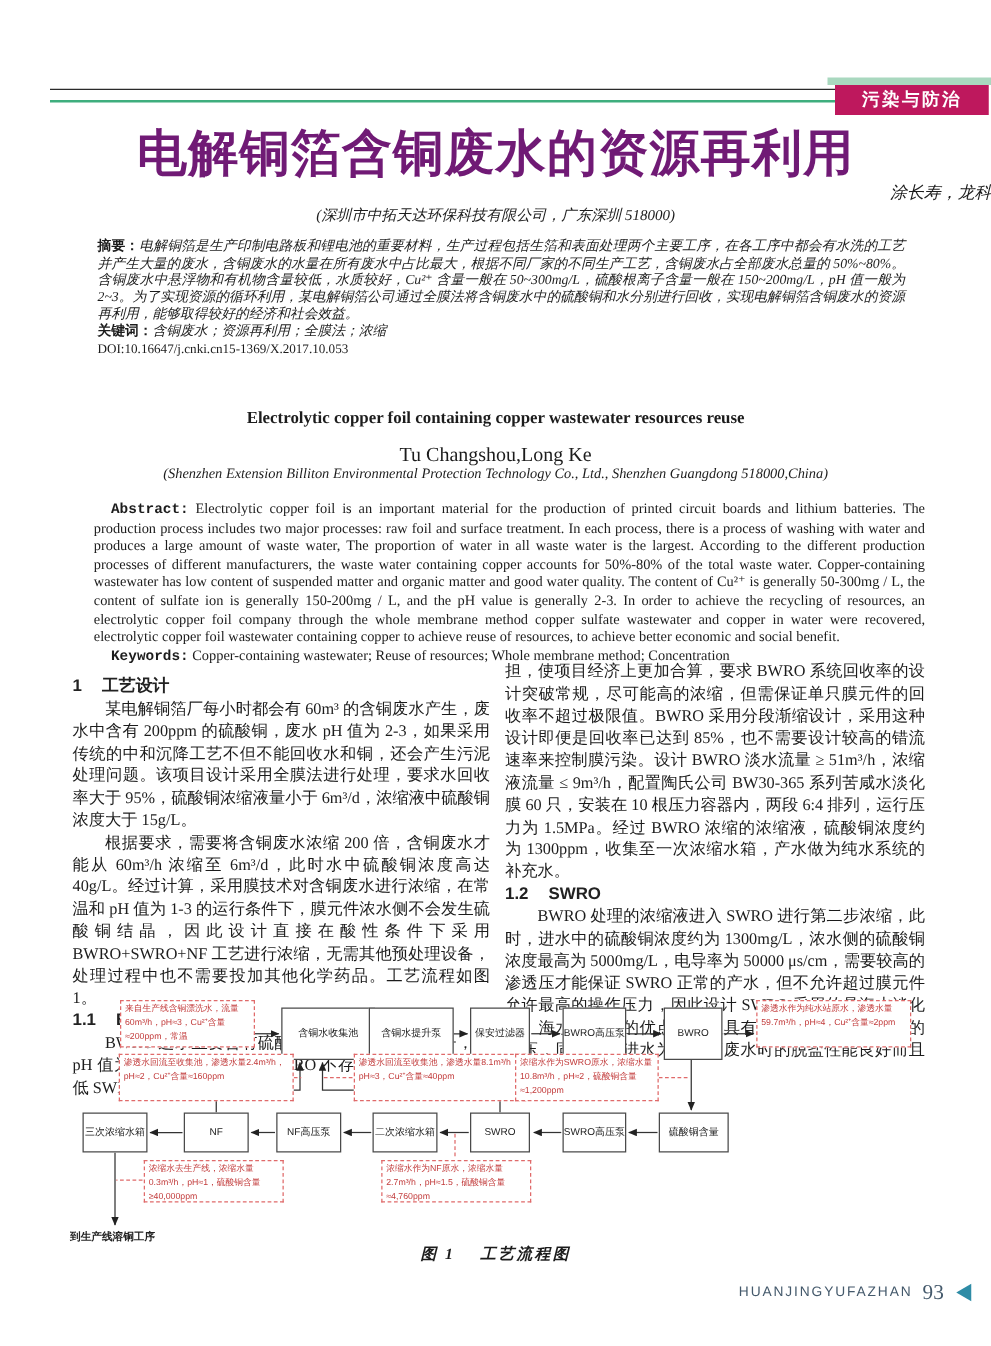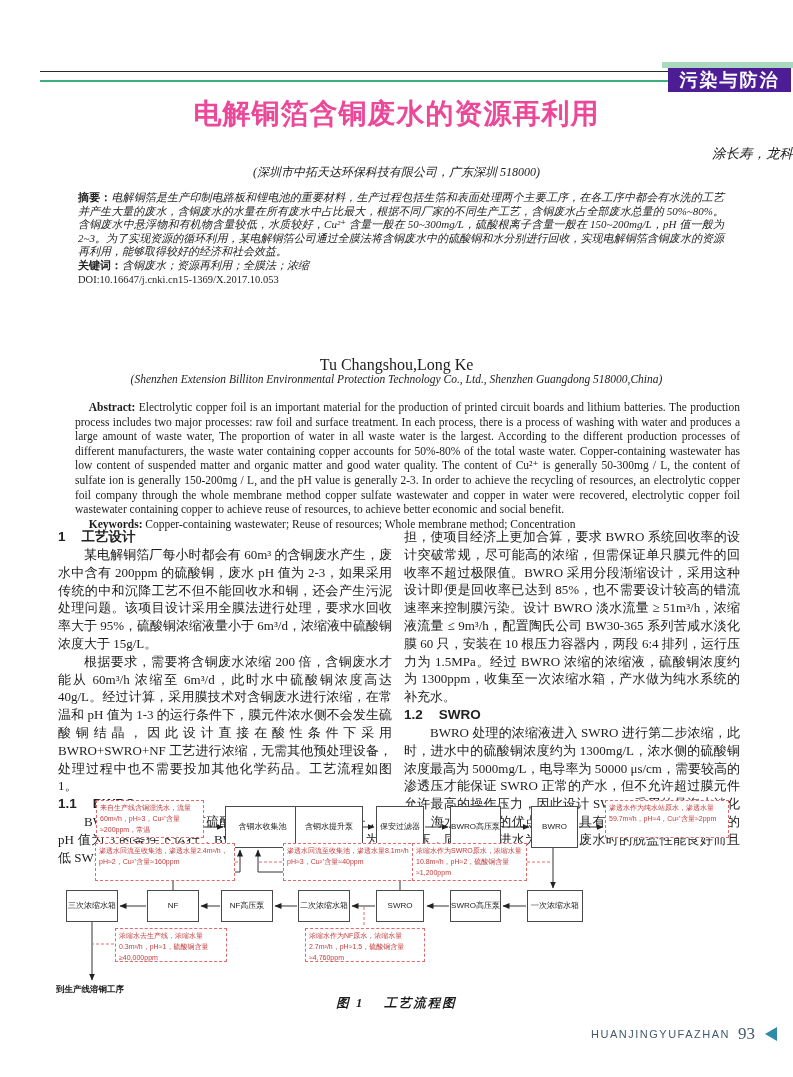--- a/index.html
+++ b/index.html
@@ -9,28 +9,28 @@
     background: #ffffff; overflow: hidden;
     font-family: "Liberation Serif", "DejaVu Serif", serif;
     color: #1c1c1c;
   }
   
   .rule-dark  { position:absolute; left:40px; top:71px; width:628px; height:1px; background:#2a2a2a; }
   .rule-green { position:absolute; left:40px; top:80px; width:628px; height:2px; background:#3fae7e; }
   .badge-strip{ position:absolute; left:662px; top:62px; width:131px; height:6px; background:#a9d8bf; }
   .badge {
     position:absolute; left:668px; top:68px; width:123px; height:24px;
-    background:#4c1d95; color:#fff; font-family:"Liberation Sans",sans-serif;
-    font-weight:bold; font-size:18px; letter-spacing:2px;
+    background:#be185d; color:#fff; font-family:"Liberation Sans",sans-serif;
+    font-weight:bold; font-size:14px; letter-spacing:2px;
     display:flex; align-items:center; justify-content:center;
   }
   
   .title { position:absolute; left:0; top:95px; width:100%; text-align:center;
     font-family:Liberation Sans, sans-serif; font-weight:bold;
-    font-size:28px; letter-spacing:1px; color:#ec4899; }
+    font-size:40px; letter-spacing:1px; color:#701a75; }
   .authors { position:absolute; left:0; top:145px; width:100%; text-align:right;
     font-size:13.5px; font-style:italic; }
   .affil { position:absolute; left:0; top:164px; width:100%; text-align:center;
     font-size:12px; font-style:italic; }
   
   .cnabs { position:absolute; left:78px; top:191px; width:646px;
     font-size:11px; line-height:13.6px; }
   .cnabs p { text-align:justify; }
   .lab { font-family:"Liberation Sans",sans-serif; font-weight:bold; font-style:normal; }
   .kaiv { font-style:italic; }
@@ -38,24 +38,24 @@
   .doi { font-size:10.5px; }
   
   .entitle { position:absolute; left:0; top:326px; width:100%; text-align:center;
     font-weight:bold; font-size:13.5px; }
   .enauthors { position:absolute; left:0; top:356px; width:100%; text-align:center; font-size:16px; }
   .enaffil { position:absolute; left:0; top:373px; width:100%; text-align:center;
     font-size:11.5px; font-style:italic; }
   .enabs { position:absolute; left:75px; top:400px; width:665px;
     font-size:11.5px; line-height:14.6px; }
   .enabs p { text-align:justify; text-indent:1.2em; }
-  .enabs b { font-family:Liberation Serif, serif; }
+  .enabs b { font-family:Liberation Mono, monospace; }
   
   .col { position:absolute; top:528px; font-size:13px; line-height:17.8px; }
-  .colL { left:58px;  width:334px; }
+  .colL { left:58px;  width:334px;margin-top:12px; }
   .colR { left:404px; width:336px; }
   .bp { text-align:justify; text-indent:2em; }
   .noind { text-indent:0; }
   .h2 { font-family:"Liberation Sans","DejaVu Sans",sans-serif; font-weight:bold;
     font-size:13.5px; line-height:18px; color:#222; }
   .h2 .hno { display:inline-block; margin-right:16px; }
   
   .figure { position:absolute; left:0; top:796px; width:793px; height:216px; }
   .figure svg { position:absolute; left:0; top:0; }
   .pbox {
@@ -93,20 +93,21 @@
   <h1 class="title">电解铜箔含铜废水的资源再利用</h1>
   <div class="authors">涂长寿，龙科</div>
   <div class="affil">(深圳市中拓天达环保科技有限公司，广东深圳 518000)</div>
 
   <div class="cnabs">
     <p><b class="lab">摘要：</b><span class="kaiv">电解铜箔是生产印制电路板和锂电池的重要材料，生产过程包括生箔和表面处理两个主要工序，在各工序中都会有水洗的工艺并产生大量的废水，含铜废水的水量在所有废水中占比最大，根据不同厂家的不同生产工艺，含铜废水占全部废水总量的 50%~80%。含铜废水中悬浮物和有机物含量较低，水质较好，Cu²⁺ 含量一般在 50~300mg/L，硫酸根离子含量一般在 150~200mg/L，pH 值一般为 2~3。为了实现资源的循环利用，某电解铜箔公司通过全膜法将含铜废水中的硫酸铜和水分别进行回收，实现电解铜箔含铜废水的资源再利用，能够取得较好的经济和社会效益。</span></p>
     <p><b class="lab">关键词：</b><span class="kaiv">含铜废水；资源再利用；全膜法；浓缩</span></p>
     <p class="doi">DOI:10.16647/j.cnki.cn15-1369/X.2017.10.053</p>
   </div>
 
+  <div class="entitle">Electrolytic copper foil containing copper wastewater resources reuse</div>
   <div class="enauthors">Tu Changshou,Long Ke</div>
   <div class="enaffil">(Shenzhen Extension Billiton Environmental Protection Technology Co., Ltd., Shenzhen Guangdong 518000,China)</div>
 
   <div class="enabs">
     <p><b>Abstract:</b><span> Electrolytic copper foil is an important material for the production of printed circuit boards and lithium batteries. The production process includes two major processes: raw foil and surface treatment. In each process, there is a process of washing with water and produces a large amount of waste water, The proportion of water in all waste water is the largest. According to the different production processes of different manufacturers, the waste water containing copper accounts for 50%-80% of the total waste water. Copper-containing wastewater has low content of suspended matter and organic matter and good water quality. The content of Cu²⁺ is generally 50-300mg / L, the content of sulfate ion is generally 150-200mg / L, and the pH value is generally 2-3. In order to achieve the recycling of resources, an electrolytic copper foil company through the whole membrane method copper sulfate wastewater and copper in water were recovered, electrolytic copper foil wastewater containing copper to achieve reuse of resources, to achieve better economic and social benefit.</span></p>
     <p><b>Keywords:</b><span> Copper-containing wastewater; Reuse of resources; Whole membrane method; Concentration</span></p>
   </div>
 
   <div class="col colL">
     <div class="h2"><span class="hno">1</span><span>工艺设计</span></div>
@@ -163,21 +164,21 @@
     <div class="pbox" style="left:376px;top:10px;width:48px;height:42px">保安过滤器</div>
     <div class="pbox" style="left:450px;top:10px;width:51px;height:42px">BWRO高压泵</div>
     <div class="pbox" style="left:531px;top:10px;width:47px;height:42px">BWRO</div>
 
     <div class="pbox" style="left:66px;top:94px;width:52px;height:32px">三次浓缩水箱</div>
     <div class="pbox" style="left:147px;top:94px;width:52px;height:32px">NF</div>
     <div class="pbox" style="left:221px;top:94px;width:52px;height:32px">NF高压泵</div>
     <div class="pbox" style="left:298px;top:94px;width:52px;height:32px">二次浓缩水箱</div>
     <div class="pbox" style="left:376px;top:94px;width:48px;height:32px">SWRO</div>
     <div class="pbox" style="left:450px;top:94px;width:51px;height:32px">SWRO高压泵</div>
-    <div class="pbox" style="left:527px;top:94px;width:56px;height:32px">一次浓缩水箱</div>
+    <div class="pbox" style="left:527px;top:94px;width:56px;height:32px">硫酸铜含量</div>
 
     <div class="rbox" style="left:96px;top:4px;width:108px;height:38px">来自生产线含铜漂洗水，流量60m³/h，pH≈3，Cu²⁺含量≈200ppm，常温</div>
     <div class="rbox" style="left:605px;top:4px;width:124px;height:38px">渗透水作为纯水站原水，渗透水量59.7m³/h，pH≈4，Cu²⁺含量≈2ppm</div>
     <div class="rbox" style="left:95px;top:47px;width:140px;height:38px">渗透水回流至收集池，渗透水量2.4m³/h，pH≈2，Cu²⁺含量≈160ppm</div>
     <div class="rbox" style="left:283px;top:47px;width:138px;height:38px">渗透水回流至收集池，渗透水量8.1m³/h，pH≈3，Cu²⁺含量≈40ppm</div>
     <div class="rbox" style="left:412px;top:47px;width:115px;height:38px">浓缩水作为SWRO原水，浓缩水量10.8m³/h，pH≈2，硫酸铜含量≈1,200ppm</div>
     <div class="rbox" style="left:115px;top:132px;width:112px;height:34px">浓缩水去生产线，浓缩水量0.3m³/h，pH≈1，硫酸铜含量≥40,000ppm</div>
     <div class="rbox" style="left:305px;top:132px;width:120px;height:34px">浓缩水作为NF原水，浓缩水量2.7m³/h，pH≈1.5，硫酸铜含量≈4,760ppm</div>
 
     <div class="outlet">到生产线溶铜工序</div>

